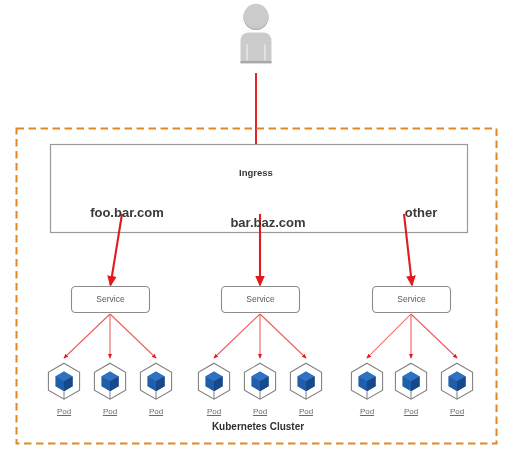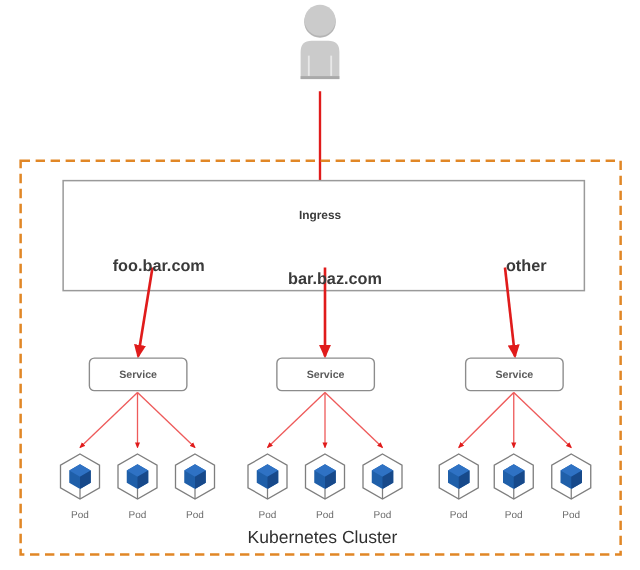--- a/index.html
+++ b/index.html
@@ -36,31 +36,32 @@
     font-weight: bold;
     color: #3a3a3a;
   }
   .label-host {
     font-size: 13px;
     font-weight: bold;
     color: #3a3a3a;
   }
   .label-service {
     font-size: 8.5px;
-    font-weight: bold;
+    font-weight: normal;
     color: #5a5a5a;
   }
   .label-pod {
     font-size: 8px;
     font-weight: normal;
     color: #6a6a6a;
+    text-decoration: underline;
   }
   .label-cluster {
-    font-size: 14px;
-    font-weight: normal;
+    font-size: 10px;
+    font-weight: bold;
     color: #2f2f2f;
   }
   .centered {
     transform: translateX(-50%);
   }
 </style>
 </head>
 <body>
 
 <div id="diagram-root">

